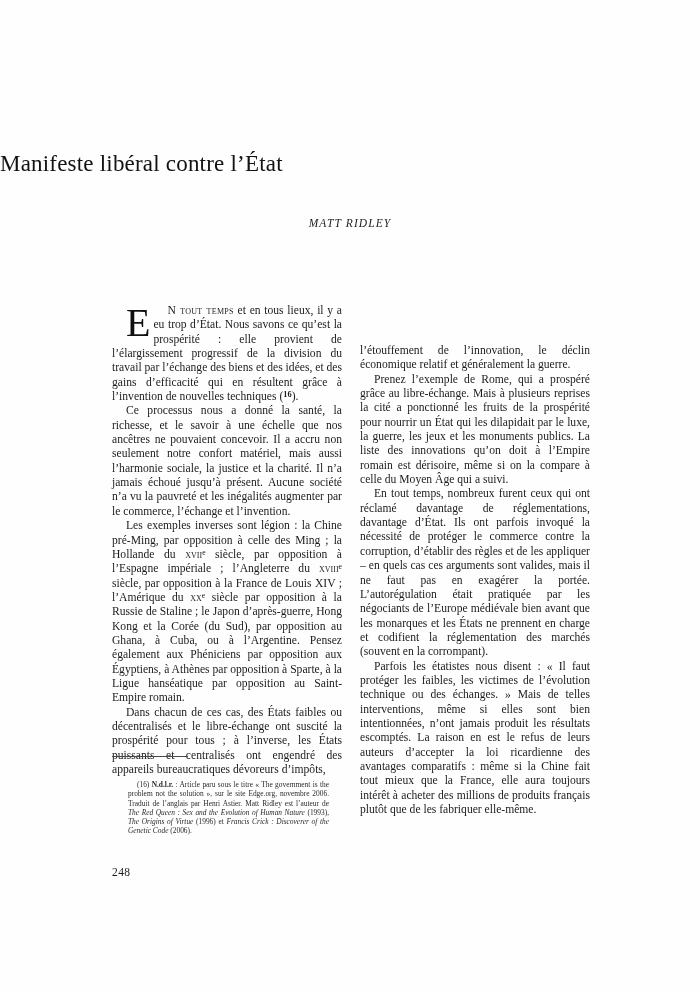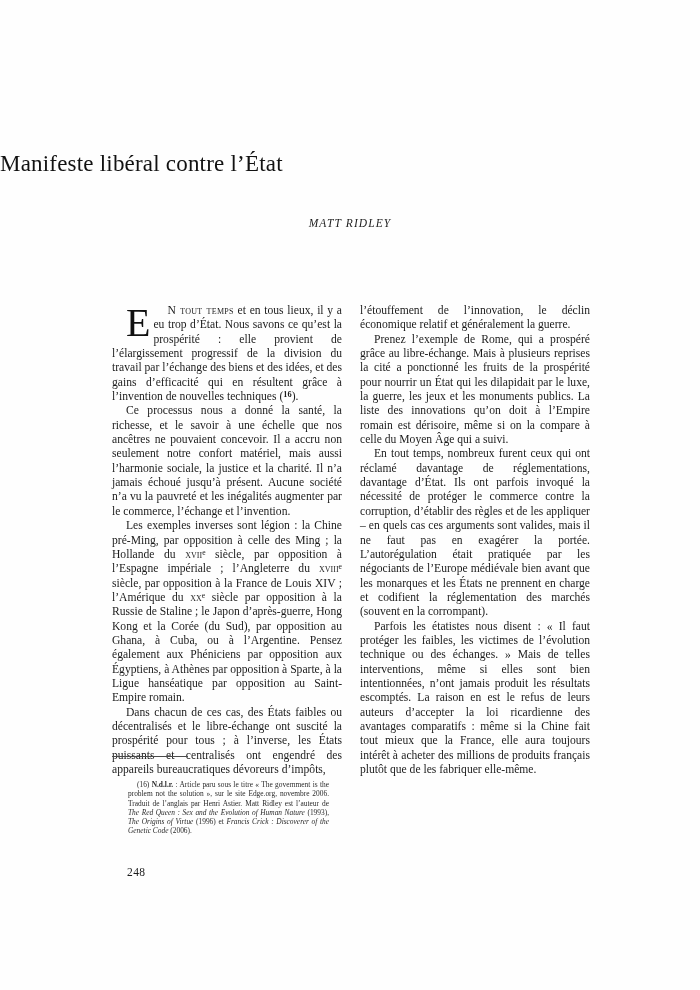--- a/index.html
+++ b/index.html
@@ -62,21 +62,21 @@
     text-justify: inter-word;
     hyphens: manual;
     color: #1b1b1b;
   }
   .col-left { left: 0; }
   .col-right { left: 248px; }
   .col p {
     margin: 0;
     text-indent: 14px;
   }
-  .col p.noindent { text-indent: 0; }
+  .col p.noindent { text-indent: 0; margin-top: 40px; }
   .dropcap-para {
     text-indent: 0;
   }
   .dropcap {
     float: left;
     font-size: 40px;
     line-height: 33px;
     padding: 2px 3px 0 0;
     font-family: "Liberation Serif", serif;
     color: #101010;
@@ -121,21 +121,20 @@
   }
   .footnote i { font-style: italic; }
   .footnote .nb { font-weight: bold; }
   .folio {
     position: absolute;
     left: 112px;
     top: 866px;
     font-size: 11.5px;
     color: #1b1b1b;
     letter-spacing: 0.4px;
-    margin-left: 15px;
   }
 </style>
 </head>
 <body>
 
 <div class="page">
 
   <h1 class="page-title">Manifeste libéral contre l’État</h1>
 
   <div class="byline">MATT RIDLEY</div>

